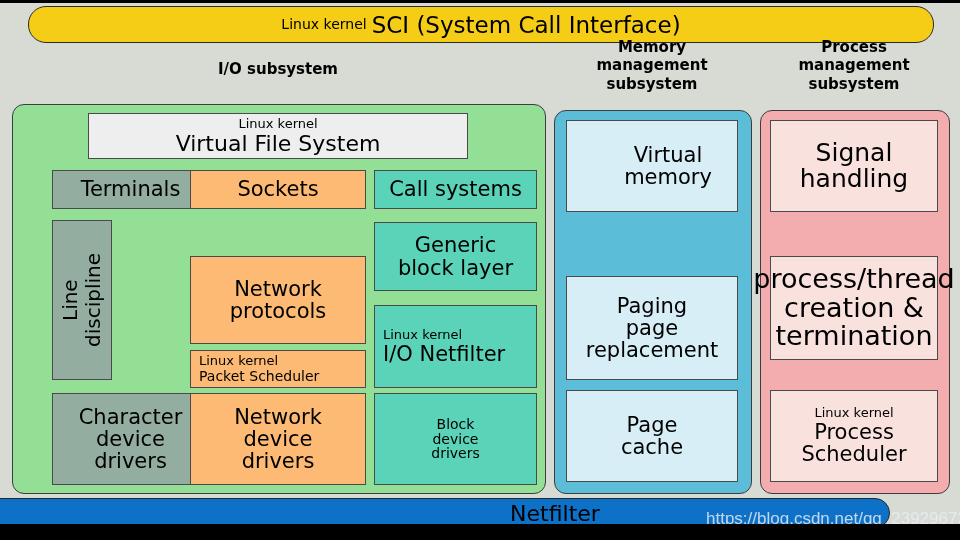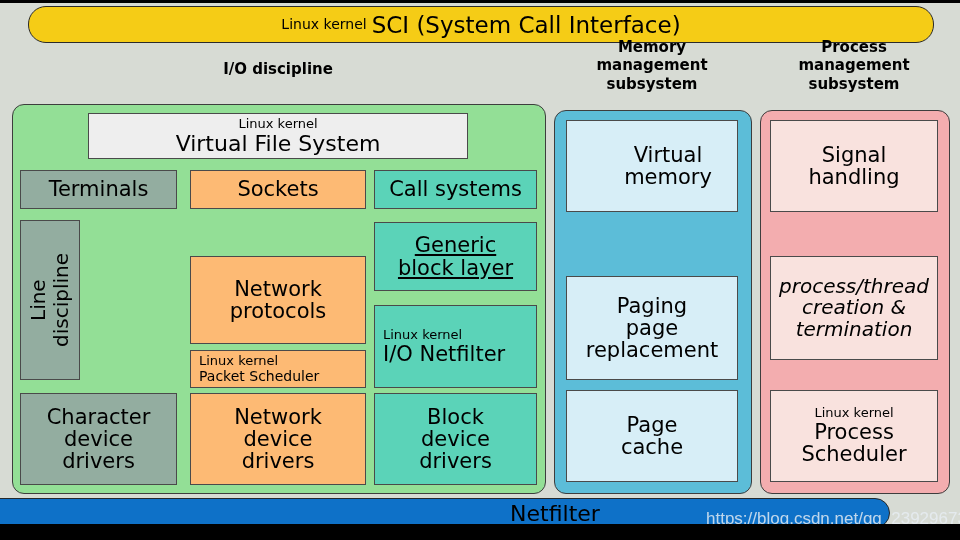--- a/index.html
+++ b/index.html
@@ -102,21 +102,21 @@
     position: absolute;
     left: 760px; top: 110px;
     width: 188px; height: 382px;
     background: #f3adaf;
     border: 1px solid #3d3d3d;
     border-radius: 12px;
   }
 
   
   .c-white  { background: #eeeeee; }
-  .c-gray   { background: #93ada0; }
+  .c-gray   { background: #93ada0; margin-left: 32px; }
   .c-green  { background: #fdba74; }
   .c-teal   { background: #5bd3b8; }
   .c-lblue  { background: #d7eef7; }
   .c-lpink  { background: #f9e2de; }
 
   
   .pill {
     position: absolute;
     background: #0e71c8;
     border: 1px solid #25292b;
@@ -161,21 +161,21 @@
 <div id="canvas">
   <div class="stage">
 
     <div class="blackbar-top"></div>
 
     <div id="sci">
       <span class="kicker">Linux kernel</span>
       <span class="maintext">SCI (System Call Interface)</span>
     </div>
 
-    <div class="caption" style="left:142px; top:60px; width:272px;">I/O discipline</div>
+    <div class="caption" style="left:142px; top:60px; width:272px;">I/O subsystem</div>
     <div class="caption" style="left:556px; top:38px; width:192px;">Memory<br>management<br>subsystem</div>
     <div class="caption" style="left:762px; top:38px; width:184px;">Process<br>management<br>subsystem</div>
 
     <div id="io-container"></div>
 
     <div class="box c-white" style="left:88px; top:113px; width:380px; height:46px;">
       <span class="kicker">Linux kernel</span>
       <span class="maintext" style="font-size:22px;">Virtual File System</span>
     </div>
 
@@ -209,55 +209,55 @@
     </div>
 
     <div class="box c-green" style="left:190px; top:393px; width:176px; height:92px;">
       <span class="maintext" style="font-size:21px;">Network<br>device<br>drivers</span>
     </div>
 
     <div class="box c-teal" style="left:374px; top:170px; width:163px; height:39px;">
       <span class="maintext" style="font-size:21px;">Call systems</span>
     </div>
 
-    <div class="box c-teal" style="left:374px; top:222px; width:163px; height:69px;text-decoration:underline;">
+    <div class="box c-teal" style="left:374px; top:222px; width:163px; height:69px;">
       <span class="maintext" style="font-size:21px;">Generic<br>block layer</span>
     </div>
 
     <div class="box c-teal left-al" style="left:374px; top:305px; width:163px; height:83px; justify-content:center;">
       <span class="kicker">Linux kernel</span>
       <span class="maintext" style="font-size:21px;">I/O Netfilter</span>
     </div>
 
     <div class="box c-teal" style="left:374px; top:393px; width:163px; height:92px;">
-      <span class="maintext" style="font-size:21px;">Block<br>device<br>drivers</span>
+      <span class="maintext" style="font-size:14px;">Block<br>device<br>drivers</span>
     </div>
 
     <div id="mm-container"></div>
 
     <div class="box c-lblue" style="left:566px; top:120px; width:172px; height:92px;padding-left:32px;">
       <span class="maintext" style="font-size:21px;">Virtual<br>memory</span>
     </div>
 
     <div class="box c-lblue" style="left:566px; top:256px; width:172px; height:104px;margin-top:20px;">
       <span class="maintext" style="font-size:21px;">Paging<br>page<br>replacement</span>
     </div>
 
     <div class="box c-lblue" style="left:566px; top:390px; width:172px; height:92px;">
       <span class="maintext" style="font-size:21px;">Page<br>cache</span>
     </div>
 
     <div id="pm-container"></div>
 
     <div class="box c-lpink" style="left:770px; top:120px; width:168px; height:92px;">
-      <span class="maintext" style="font-size:21px;">Signal<br>handling</span>
+      <span class="maintext" style="font-size:25px;">Signal<br>handling</span>
     </div>
 
     <div class="box c-lpink" style="left:770px; top:256px; width:168px; height:104px;">
-      <span class="maintext" style="font-size:20px; white-space:nowrap;font-style:italic;">process/thread<br>creation &amp;<br>termination</span>
+      <span class="maintext" style="font-size:27px; white-space:nowrap;">process/thread<br>creation &amp;<br>termination</span>
     </div>
 
     <div class="box c-lpink" style="left:770px; top:390px; width:168px; height:92px;">
       <span class="kicker">Linux kernel</span>
       <span class="maintext" style="font-size:21px;">Process<br>Scheduler</span>
     </div>
 
     <div class="pill" id="irqs">
       <span>IRQs</span>
     </div>

